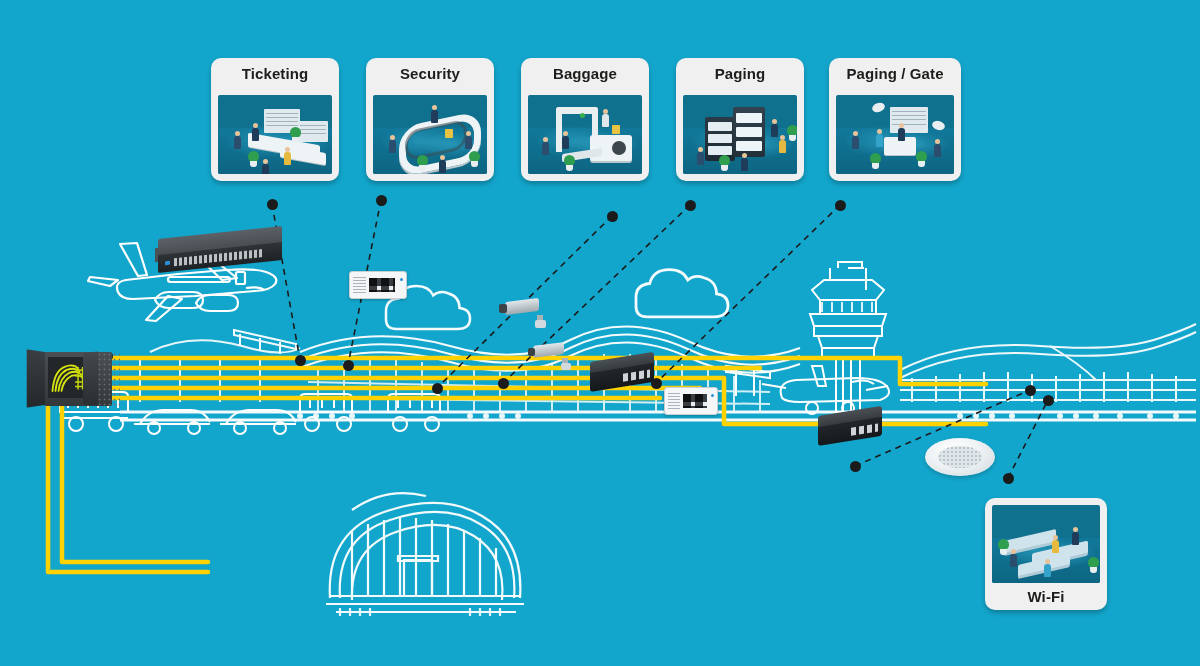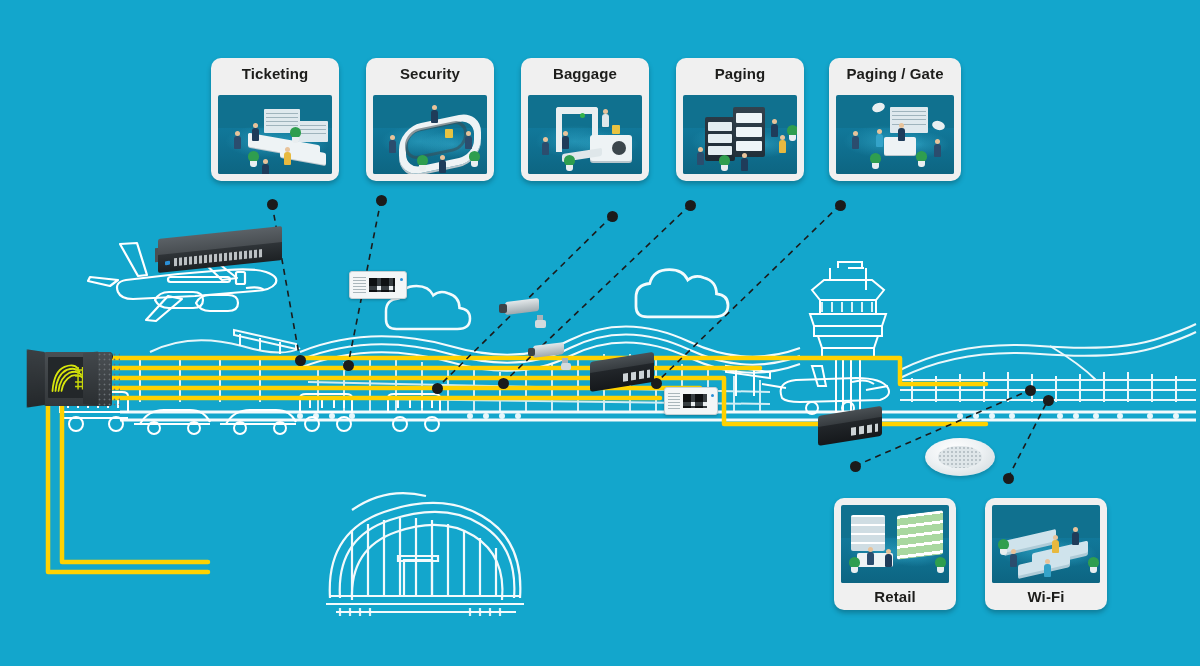--- a/index.html
+++ b/index.html
@@ -532,49 +532,20 @@
         <div class="leaf"></div>
           <div class="pot"></div>
       </div>
       <div class="plant" style="left:80px;top:56px;width:11px;height:16px;">
         <div class="leaf"></div>
           <div class="pot"></div>
       </div>
     </div>
   </div>
 
-  <div class="card label-bottom" style="left:834px;top:498px;width:122px;height:112px;">
-    <div class="thumb">
-      <div class="floor"></div>
-        <div class="glowA"></div>
-        <div class="glowB"></div>
-      <div style="position:absolute;left:10px;top:10px;width:34px;height:36px;background:#dfe9ee;border-radius:2px;
-                  background-image:repeating-linear-gradient(180deg,#ffffff 0 2px,#cfdde3 2px 9px);"></div>
-      <div style="position:absolute;left:56px;top:8px;width:46px;height:44px;background:#e6eff3;border-radius:2px;
-                  background-image:repeating-linear-gradient(180deg,#ffffff 0 3px,#a8d8a0 3px 10px);transform:skewY(-7deg);"></div>
-      <div style="position:absolute;left:16px;top:48px;width:36px;height:14px;background:#eef3f5;border-radius:2px;"></div>
-      <div class="person" style="left:26px;top:42px;">
-        <i class="p-head" style="left:1px;top:0;background:#e8c39a"></i>
-          <i class="p-body" style="left:0;top:5px;background:#2b4d6e"></i>
-      </div>
-      <div class="person" style="left:44px;top:44px;">
-        <i class="p-head" style="left:1px;top:0;background:#e8c39a"></i>
-          <i class="p-body" style="left:0;top:5px;background:#1f3c5a"></i>
-      </div>
-      <div class="plant" style="left:8px;top:52px;width:11px;height:16px;">
-        <div class="leaf"></div>
-          <div class="pot"></div>
-      </div>
-      <div class="plant" style="left:94px;top:52px;width:11px;height:16px;">
-        <div class="leaf"></div>
-          <div class="pot"></div>
-      </div>
-    </div>
-    <div class="card-title">Retail</div>
-  </div>
 
   <div class="card label-bottom" style="left:985px;top:498px;width:122px;height:112px;">
     <div class="thumb">
       <div class="floor"></div>
         <div class="glowA"></div>
         <div class="glowB"></div>
       <div style="position:absolute;left:12px;top:30px;width:52px;height:12px;background:#cfe3ec;border-radius:2px;transform:skewY(-13deg);box-shadow:0 3px 0 #aecbd7;"></div>
       <div style="position:absolute;left:40px;top:42px;width:56px;height:12px;background:#cfe3ec;border-radius:2px;transform:skewY(-13deg);box-shadow:0 3px 0 #aecbd7;"></div>
       <div style="position:absolute;left:26px;top:54px;width:52px;height:11px;background:#cfe3ec;border-radius:2px;transform:skewY(-13deg);box-shadow:0 3px 0 #aecbd7;"></div>
       <div class="person" style="left:18px;top:44px;">

